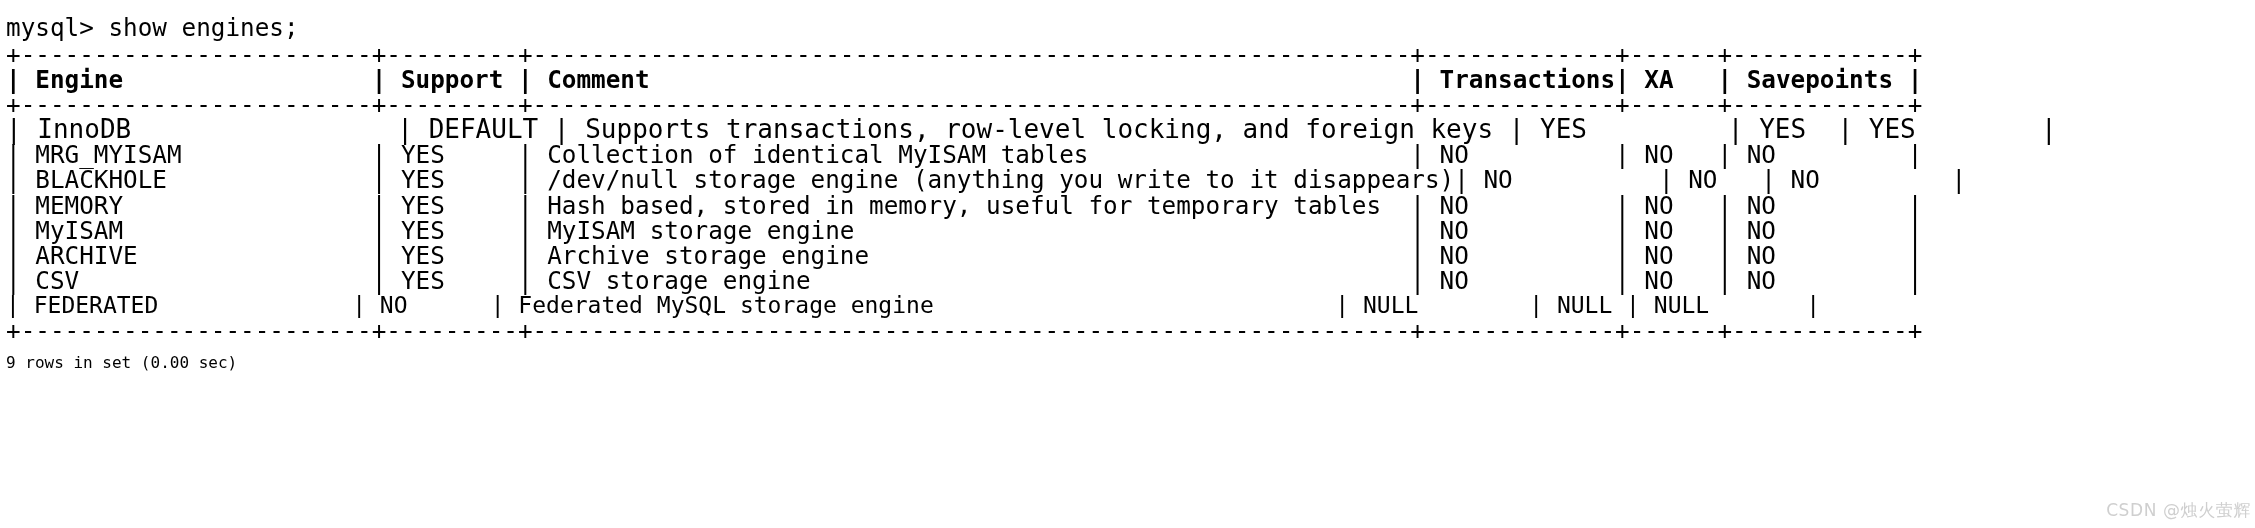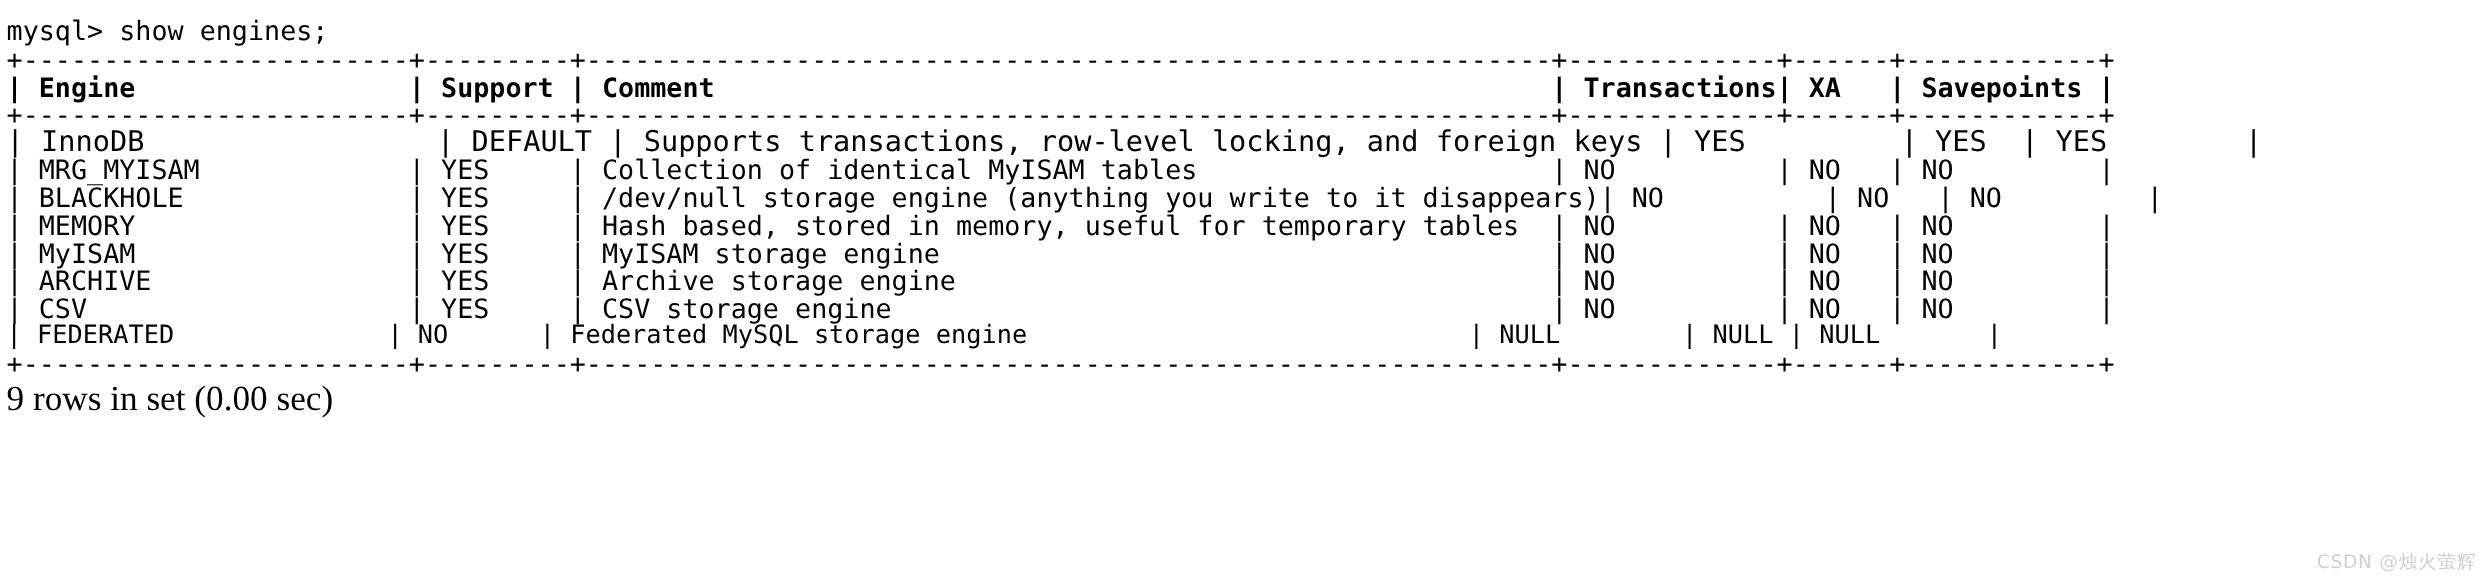--- a/index.html
+++ b/index.html
@@ -78,18 +78,18 @@
         <div class="term-line" style="font-size: 24.302px;">| MEMORY                 | YES     | Hash based, stored in memory, useful for temporary tables  | NO          | NO   | NO         |</div>
         <div class="term-line" style="font-size: 24.302px;">| MyISAM                 | YES     | MyISAM storage engine                                      | NO          | NO   | NO         |</div>
         <div class="term-line" style="font-size: 24.302px;">| ARCHIVE                | YES     | Archive storage engine                                     | NO          | NO   | NO         |</div>
         <div class="term-line" style="font-size: 24.302px;">| CSV                    | YES     | CSV storage engine                                         | NO          | NO   | NO         |</div>
         <div class="term-line" style="font-size: 23px;">| FEDERATED              | NO      | Federated MySQL storage engine                             | NULL        | NULL | NULL       |</div>
       </div>
     <div class="term-line rule-line" style="font-size: 24.302px;">+------------------------+---------+------------------------------------------------------------+-------------+------+------------+</div>
   </div>
 
   <div id="footer-block">
-    <div class="term-line" style="font-size: 32px; font-family: Liberation Serif, serif;">9 rows in set (0.00 sec)</div>
+    <div class="term-line" style="font-size: 16px;">9 rows in set (0.00 sec)</div>
   </div>
 
   <div class="watermark">CSDN @烛火萤辉</div>
 
 </div>
 
 </body></html>

